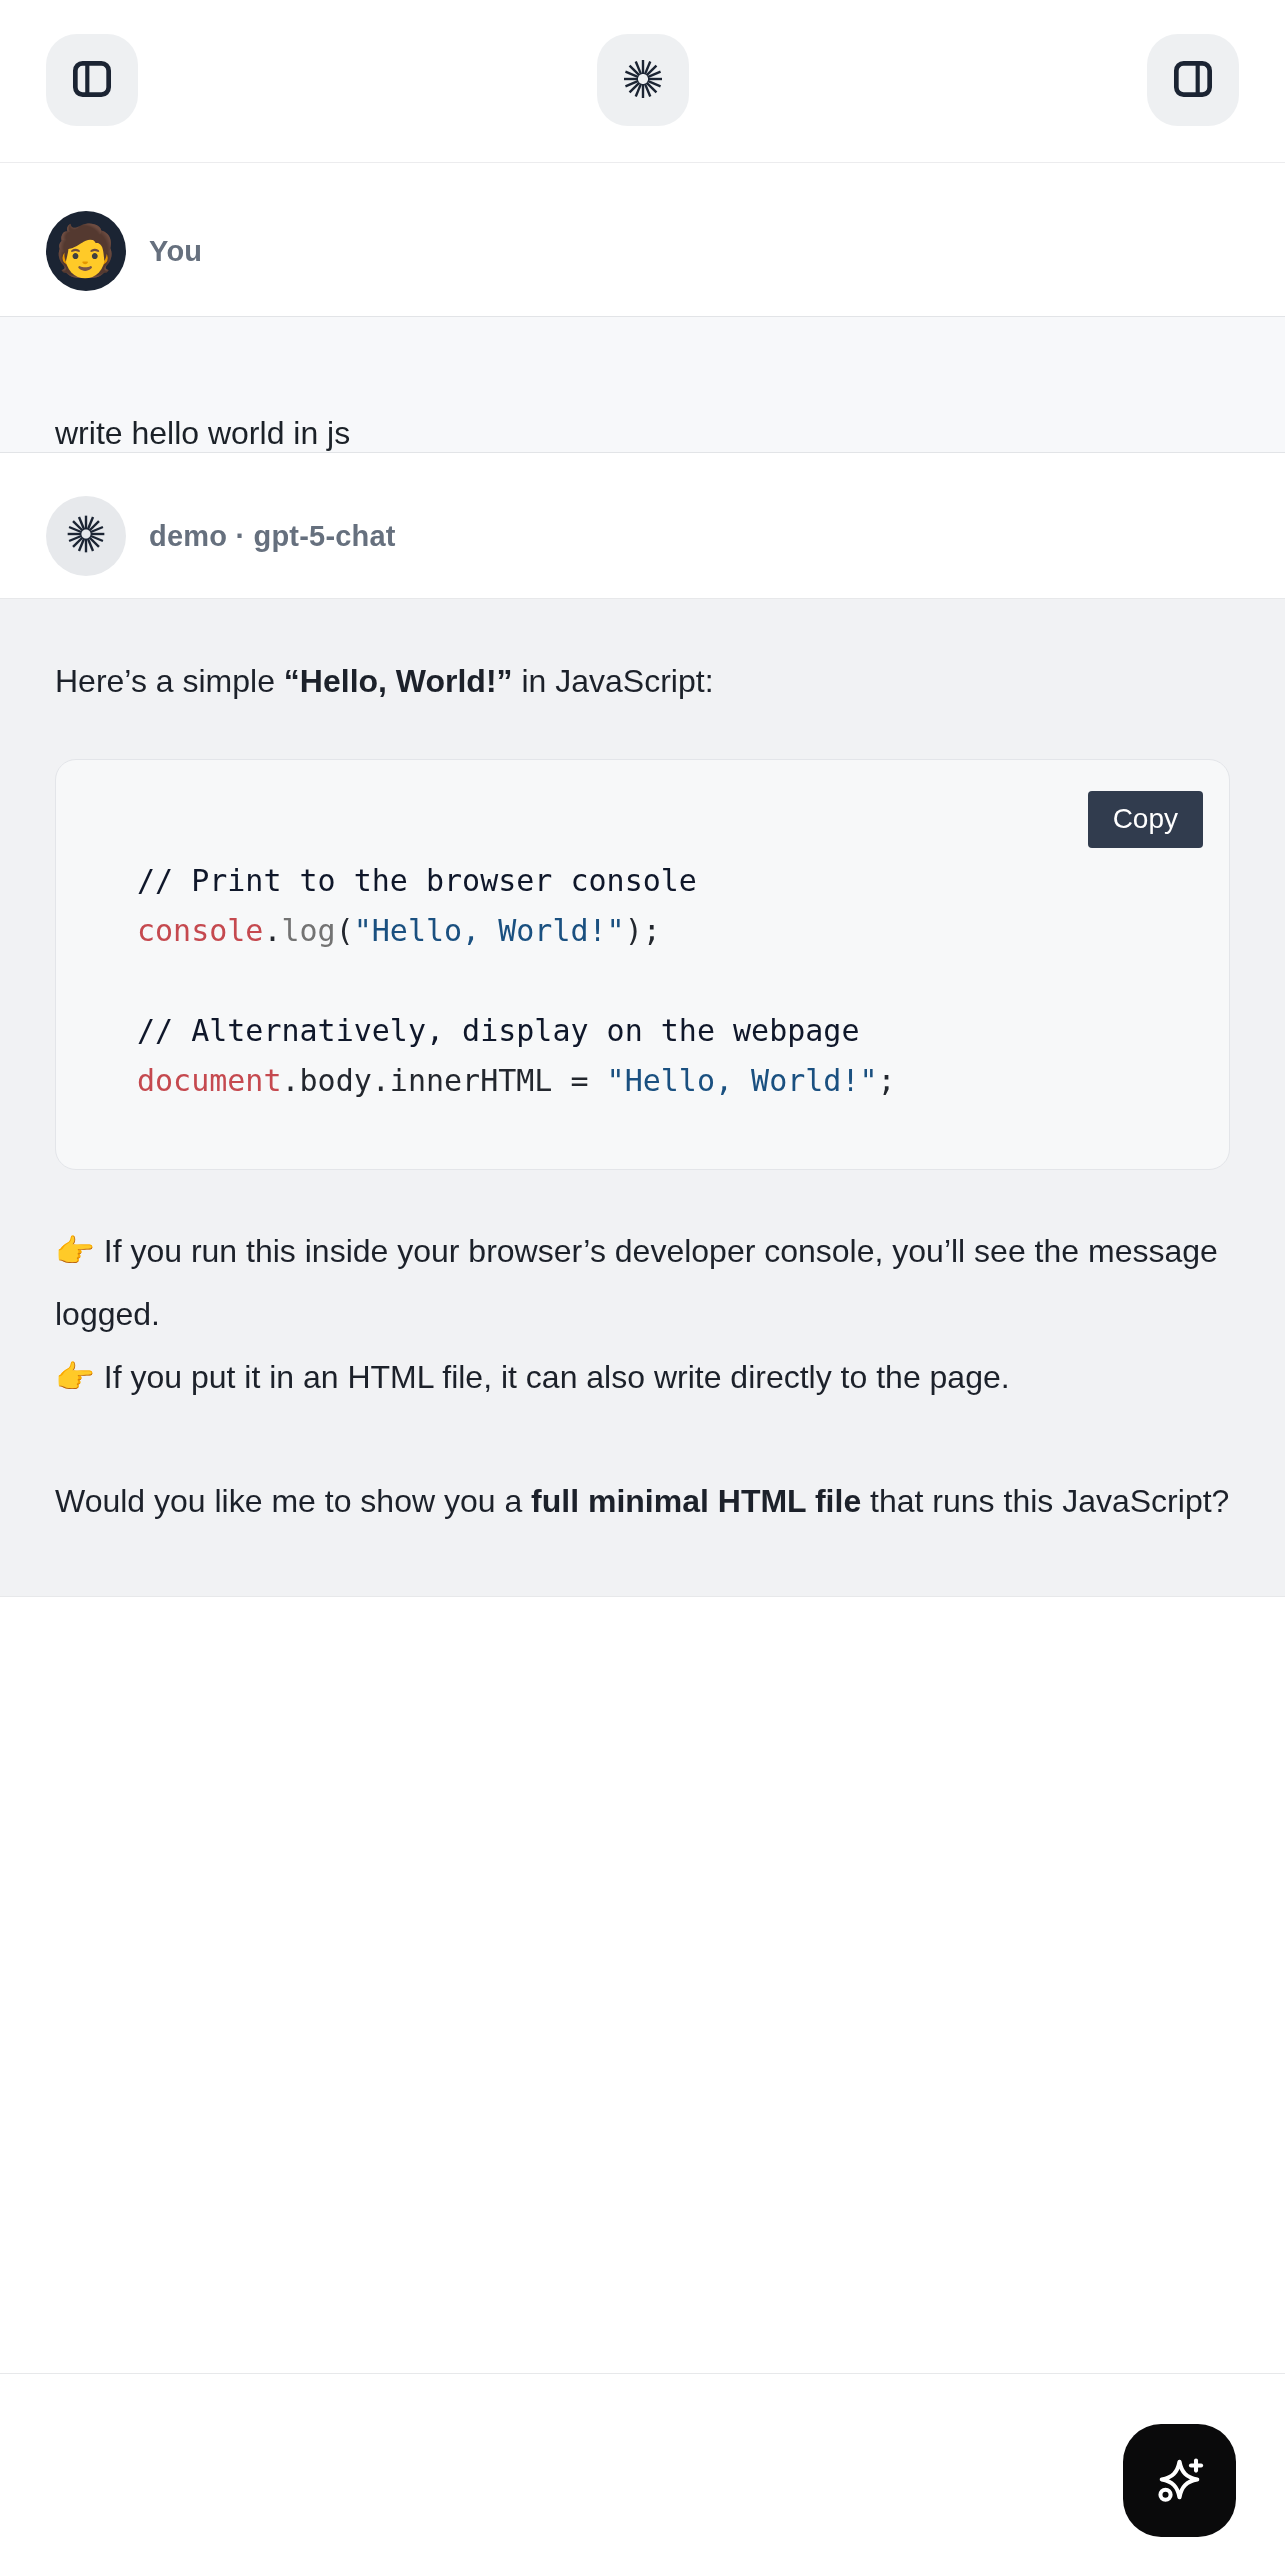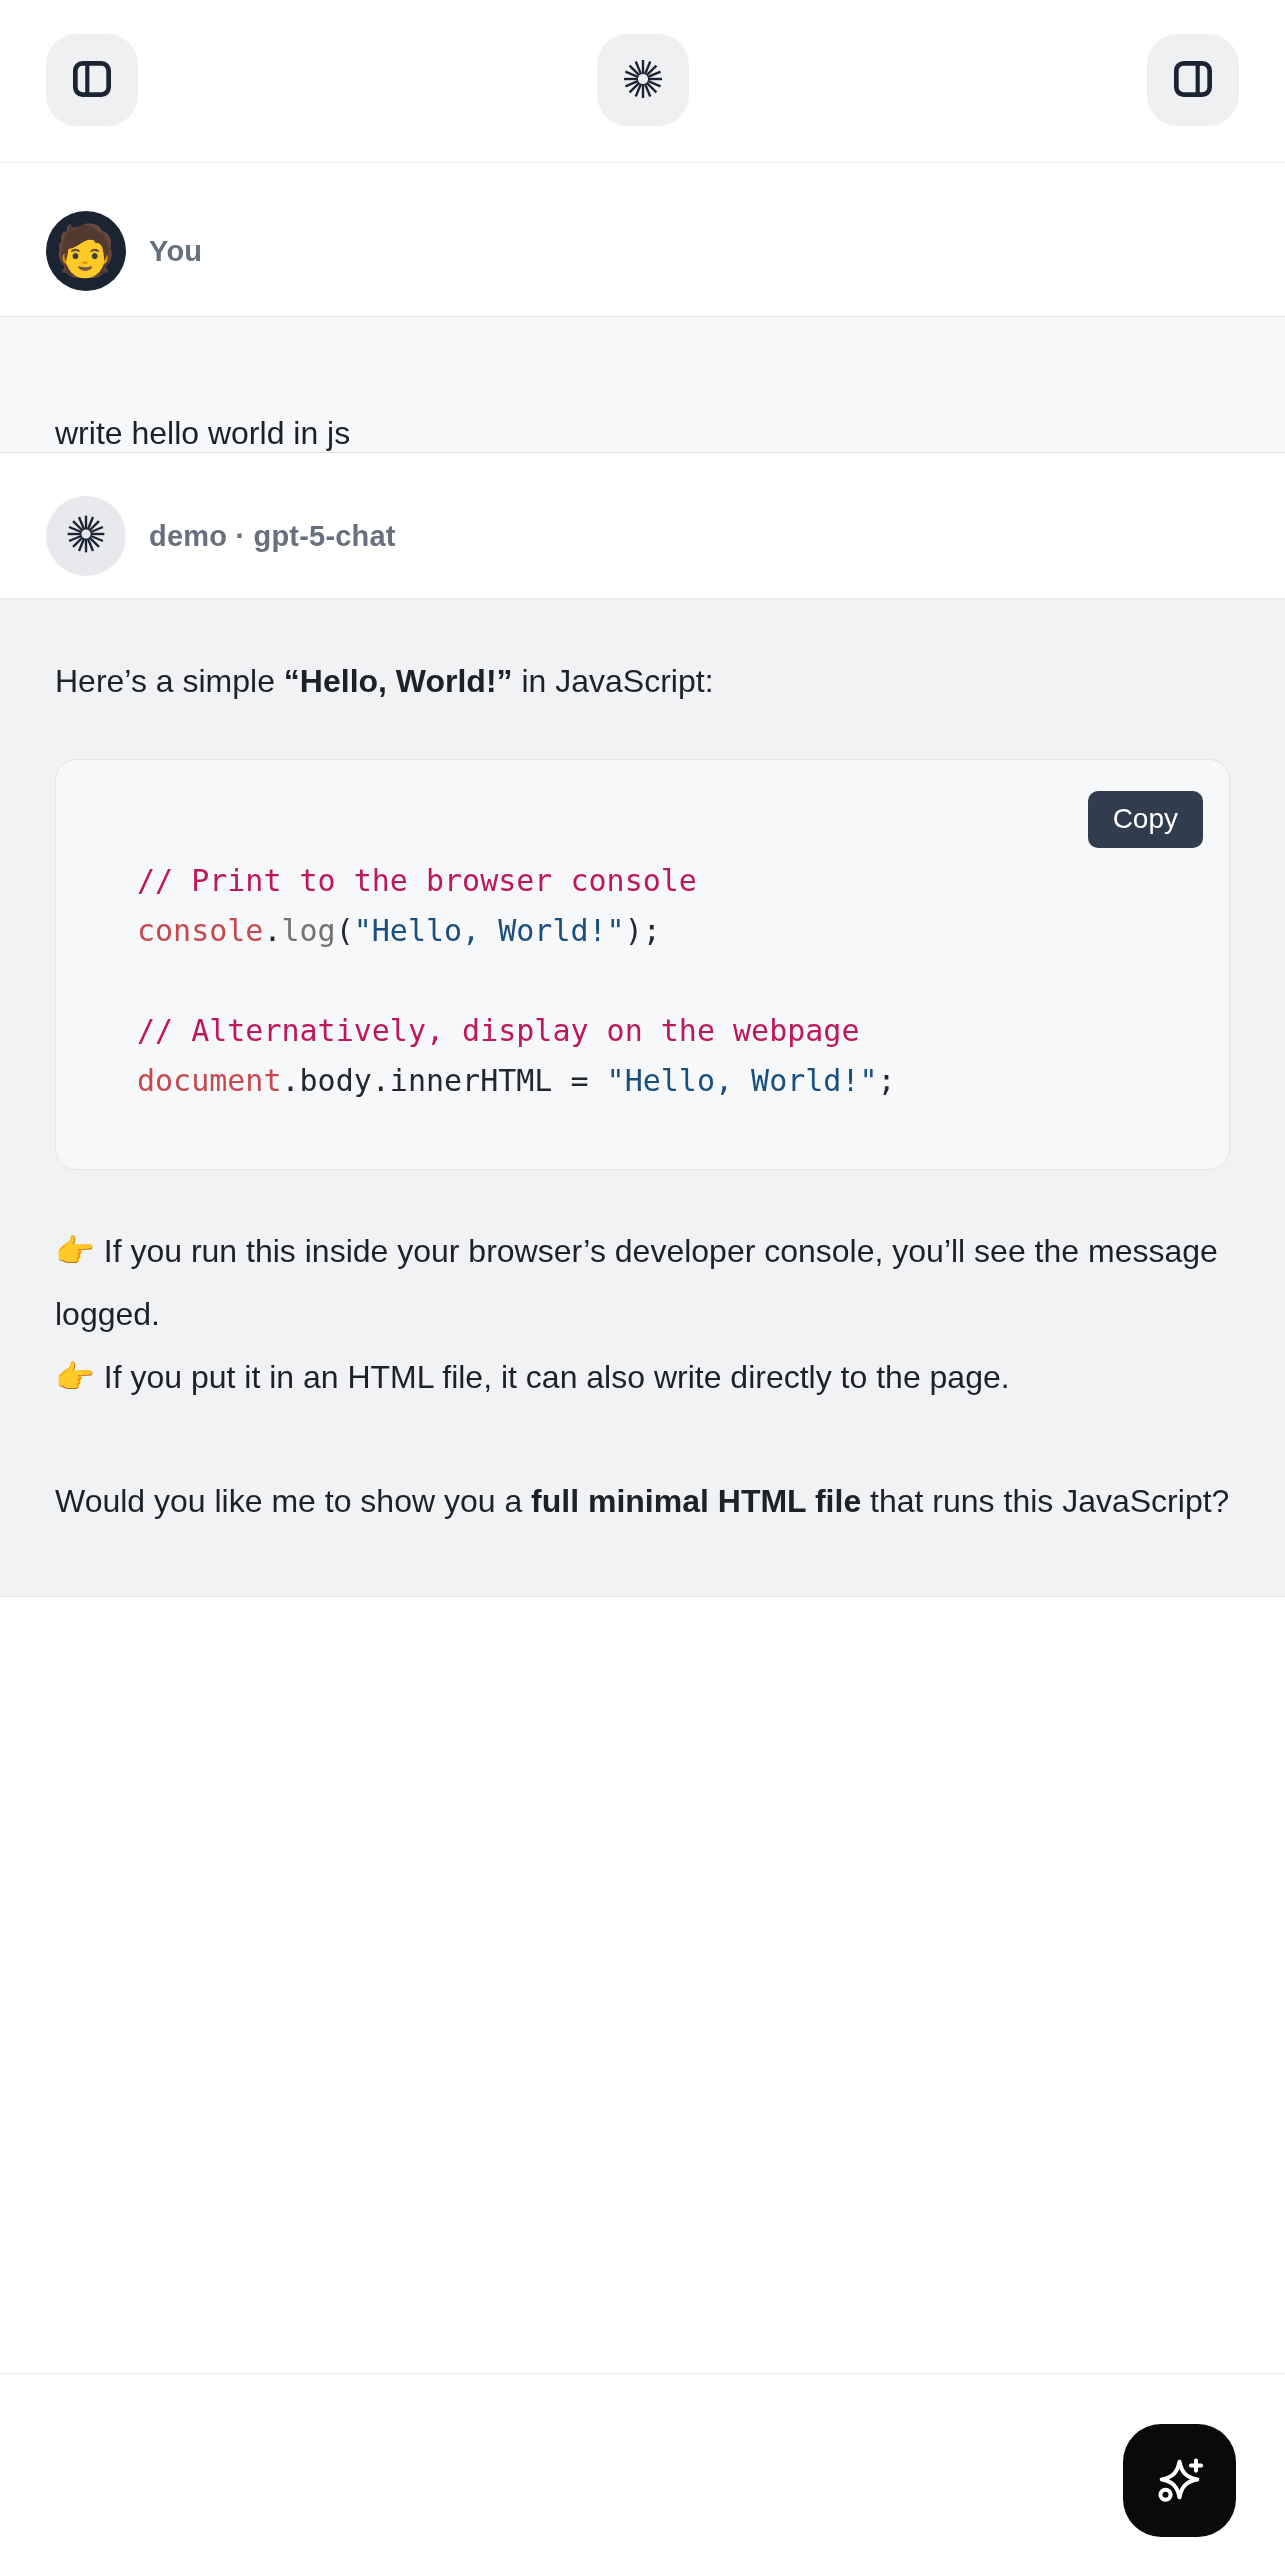--- a/index.html
+++ b/index.html
@@ -74,33 +74,33 @@
     margin-top:46px;
     background:#f7f8f9;
     border:1.9px solid #e3e5e9;
     border-radius:21px;
     padding:96px 38px 63px 81px;
     box-sizing:border-box;
   }
   .copy-button{
     position:absolute;top:31px;right:26px;
     background:#313c4e;color:#ffffff;
-    border:none;border-radius:10px;
+    border:none;border-radius:4px;
     font-family:"Liberation Sans", sans-serif;
     font-size:28px;
     padding:12.4px 25px;
     cursor:pointer;
   }
   .code-content{
     font-family:"DejaVu Sans Mono","Liberation Mono",monospace;
     font-size:30px;line-height:50px;
     white-space:pre;
   }
   .code-line{min-height:50px;}
-  .tok-comment{color:#be185d;}
+  .tok-comment{color:#0f172a;}
   .tok-name{color:#c5494f;}
   .tok-func{color:#737373;}
   .tok-string{color:#1a5080;}
   .tok-plain{color:#23272e;}
   
   .composer{
     position:absolute;left:0;bottom:0;
     width:100%;height:203px;
     background:#ffffff;
     border-top:1.9px solid #e7e8ea;

